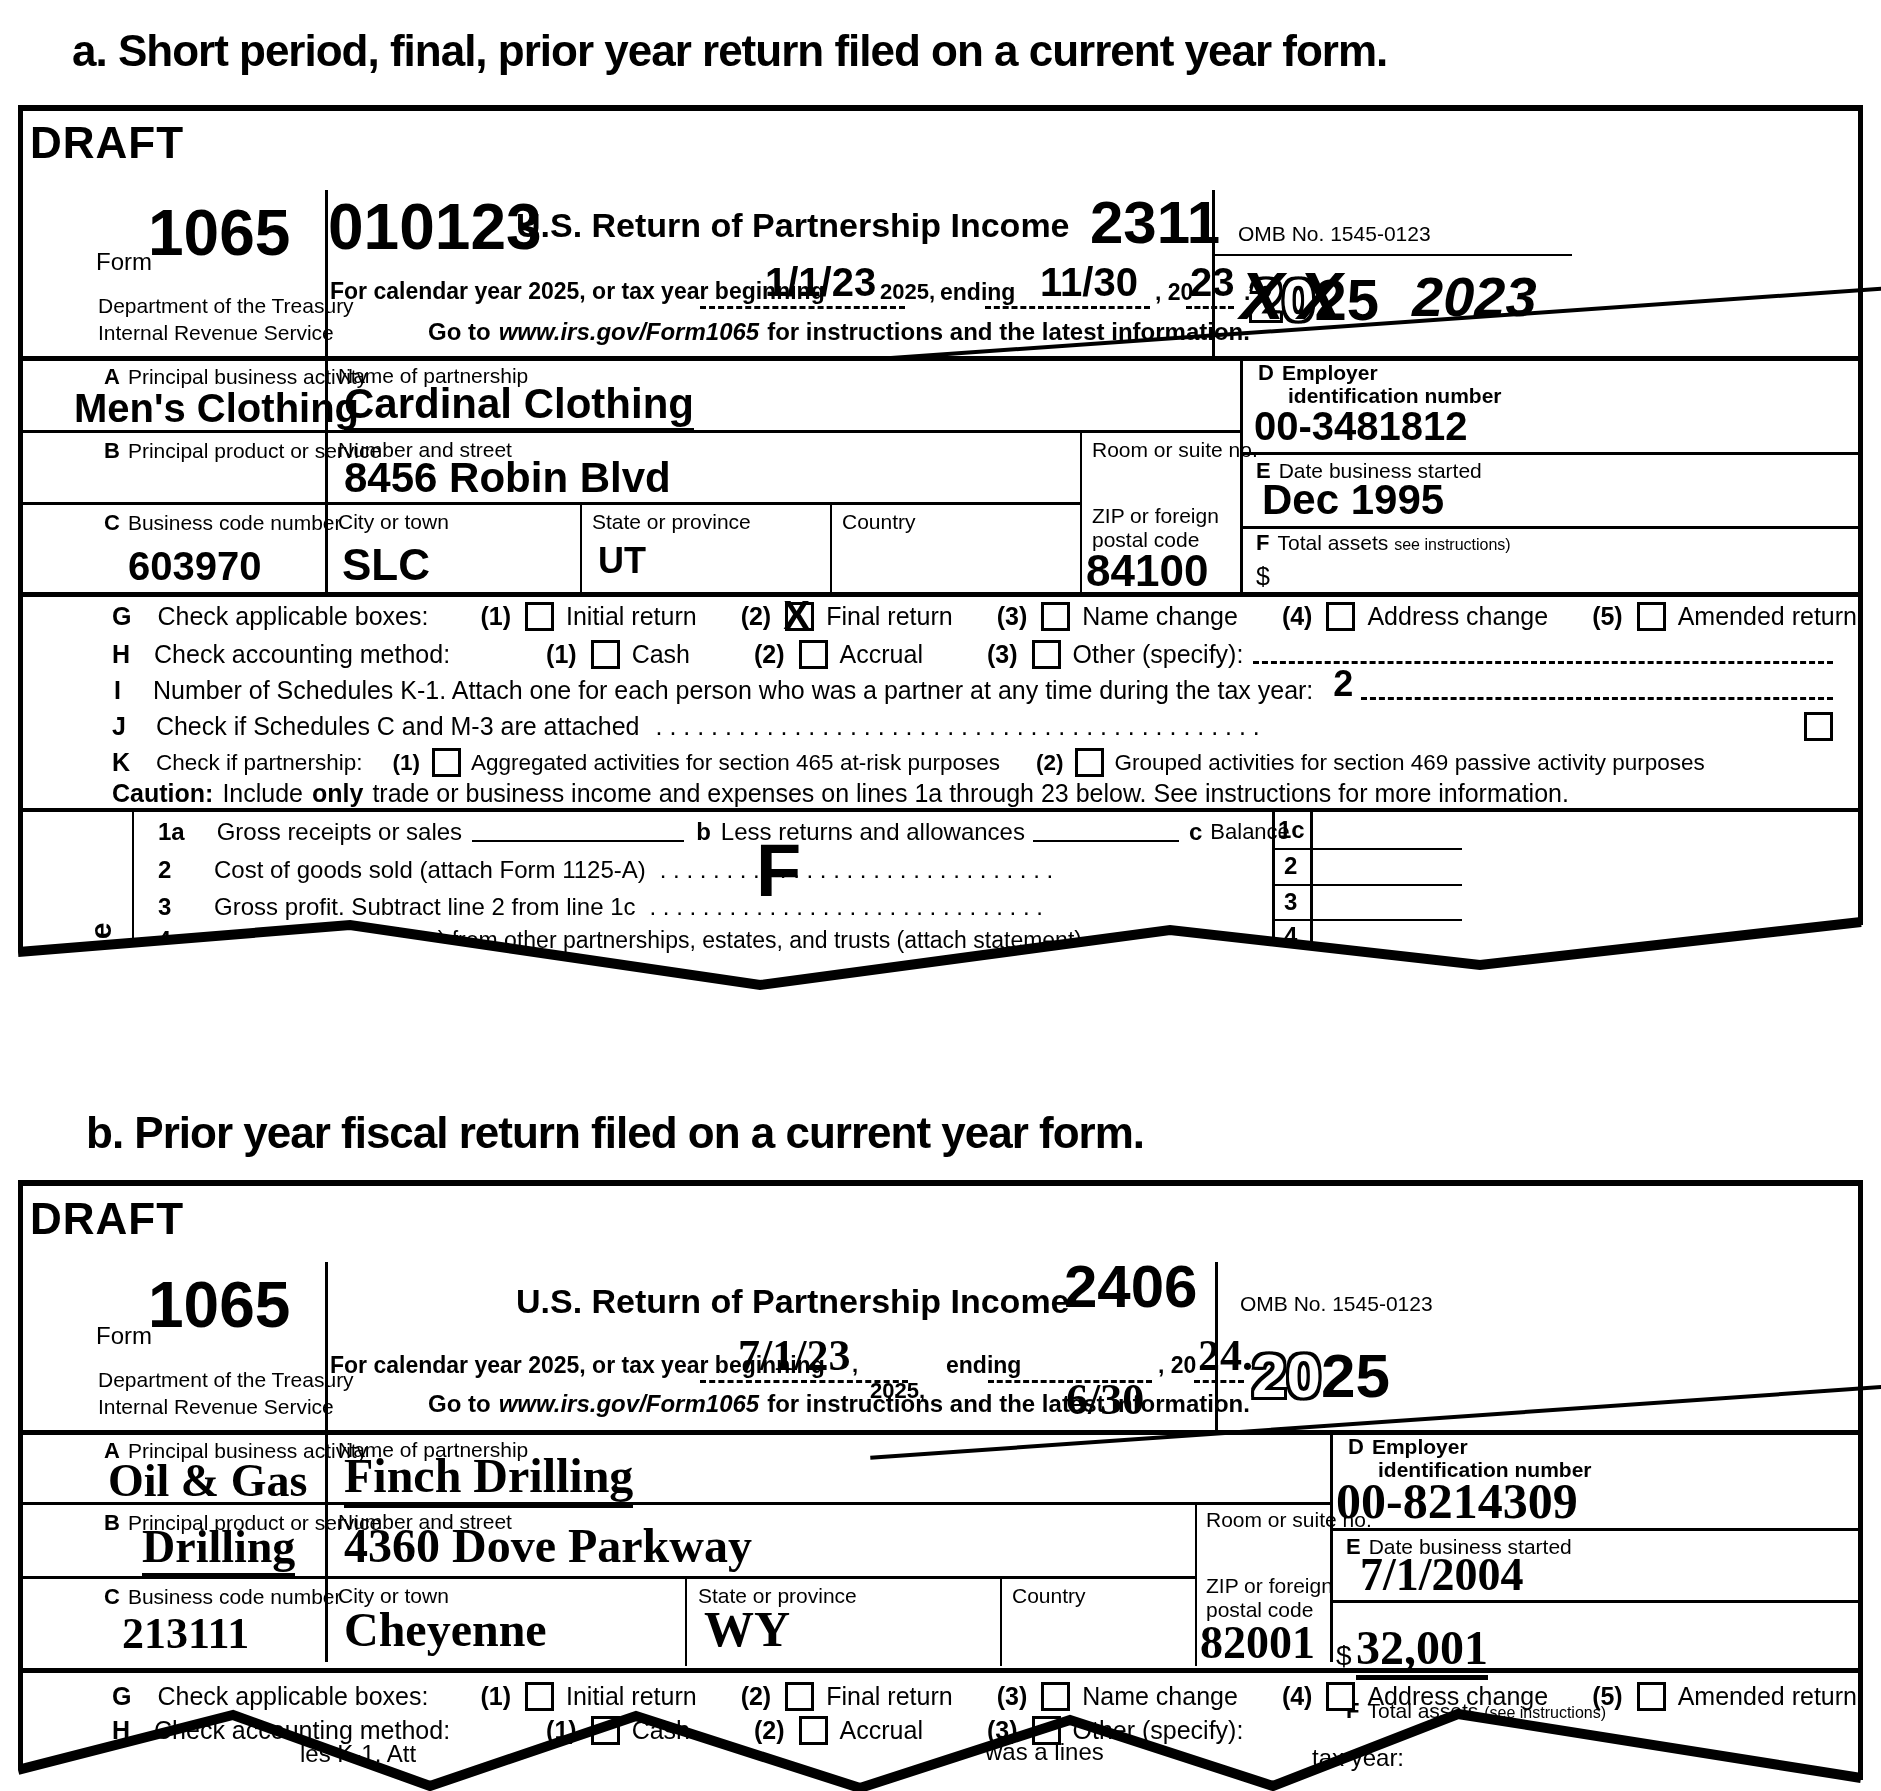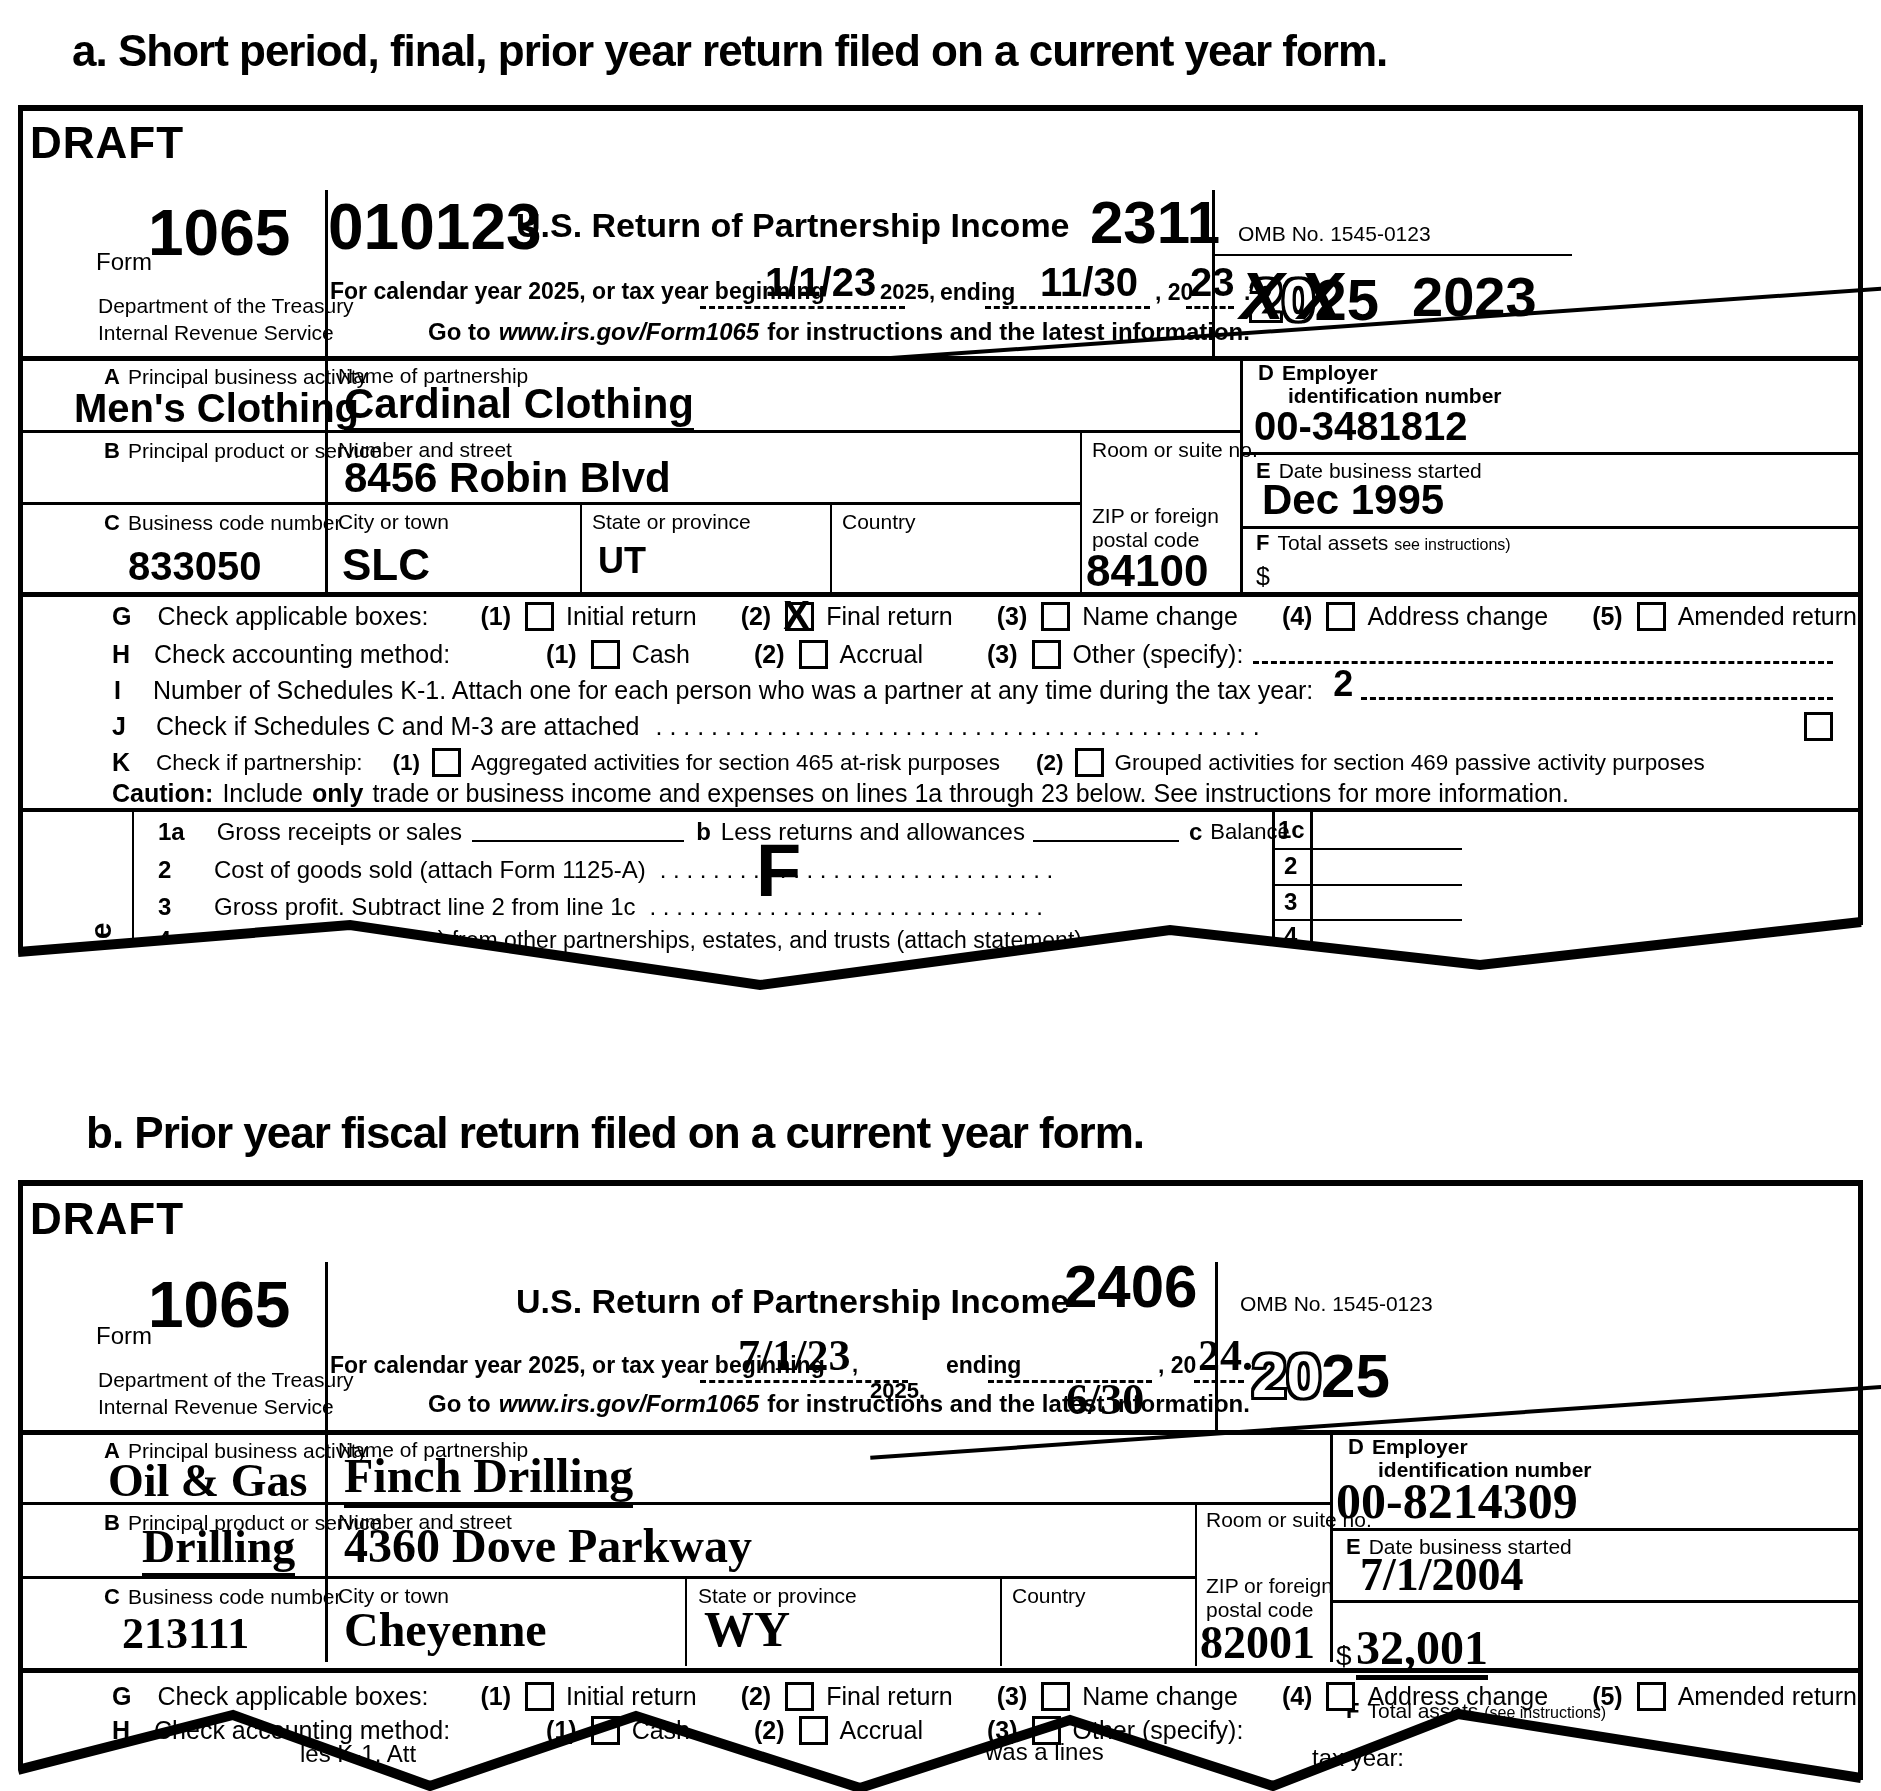--- a/index.html
+++ b/index.html
@@ -64,38 +64,38 @@
   <span>Go to</span>
   <span style="font-style:italic;margin-left:8px">www.irs.gov/Form1065</span>
   <span style="margin-left:8px">for instructions and the latest information.</span>
 </div>
 
 <div class="vl" style="left:1212px;top:190px;width:3px;height:166px"></div>
 <div class="abs" style="left:1238px;top:222px;font-size:21px">OMB No. 1545-0123</div>
 <div class="hl" style="left:1212px;top:254px;width:360px;height:2px"></div>
 <div class="abs" style="left:1250px;top:266px;font-size:58px;font-weight:bold"><span class="outline">20</span><span>25</span></div>
 <div class="abs hand-a" style="left:1240px;top:258px;font-size:66px;font-style:italic;letter-spacing:14px">XX</div>
-<div class="abs hand-a" style="left:1412px;top:264px;font-size:56px;">2023</div>
+<div class="abs hand-a" style="left:1412px;top:264px;font-size:56px;font-style:italic">2023</div>
 
 <div class="hl" style="left:18px;top:356px;width:1845px;height:5px"></div>
 
 <div class="abs lbl" style="left:104px;top:364px"><b>A</b><span>Principal business activity</span></div>
 <div class="abs hand-a" style="left:74px;top:386px;font-size:40px">Men's Clothing</div>
 <div class="vl" style="left:325px;top:356px;width:3px;height:236px"></div>
 <div class="abs lbl" style="left:338px;top:364px">Name of partnership</div>
 <div class="abs hand-a" style="left:344px;top:380px;font-size:42px"><span class="hand-underline">Cardinal Clothing</span></div>
 <div class="hl" style="left:18px;top:430px;width:1222px;height:3px"></div>
 
 <div class="abs lbl" style="left:104px;top:438px"><b>B</b><span>Principal product or service</span></div>
 <div class="abs lbl" style="left:338px;top:438px">Number and street</div>
 <div class="abs hand-a" style="left:344px;top:454px;font-size:42px">8456 Robin Blvd</div>
 <div class="hl" style="left:18px;top:502px;width:1062px;height:3px"></div>
 
 <div class="abs lbl" style="left:104px;top:510px"><b>C</b><span>Business code number</span></div>
-<div class="abs hand-a" style="left:128px;top:544px;font-size:40px">833050</div>
+<div class="abs hand-a" style="left:128px;top:544px;font-size:40px">603970</div>
 <div class="abs lbl" style="left:338px;top:510px">City or town</div>
 <div class="abs hand-a" style="left:342px;top:540px;font-size:44px">SLC</div>
 <div class="vl" style="left:580px;top:502px;width:2px;height:90px"></div>
 <div class="abs lbl" style="left:592px;top:510px">State or province</div>
 <div class="abs hand-a" style="left:598px;top:540px;font-size:36px">UT</div>
 <div class="vl" style="left:830px;top:502px;width:2px;height:90px"></div>
 <div class="abs lbl" style="left:842px;top:510px">Country</div>
 <div class="vl" style="left:1080px;top:430px;width:2px;height:162px"></div>
 <div class="abs lbl" style="left:1092px;top:438px">Room or suite no.</div>
 <div class="abs lbl" style="left:1092px;top:504px">ZIP or foreign</div>

